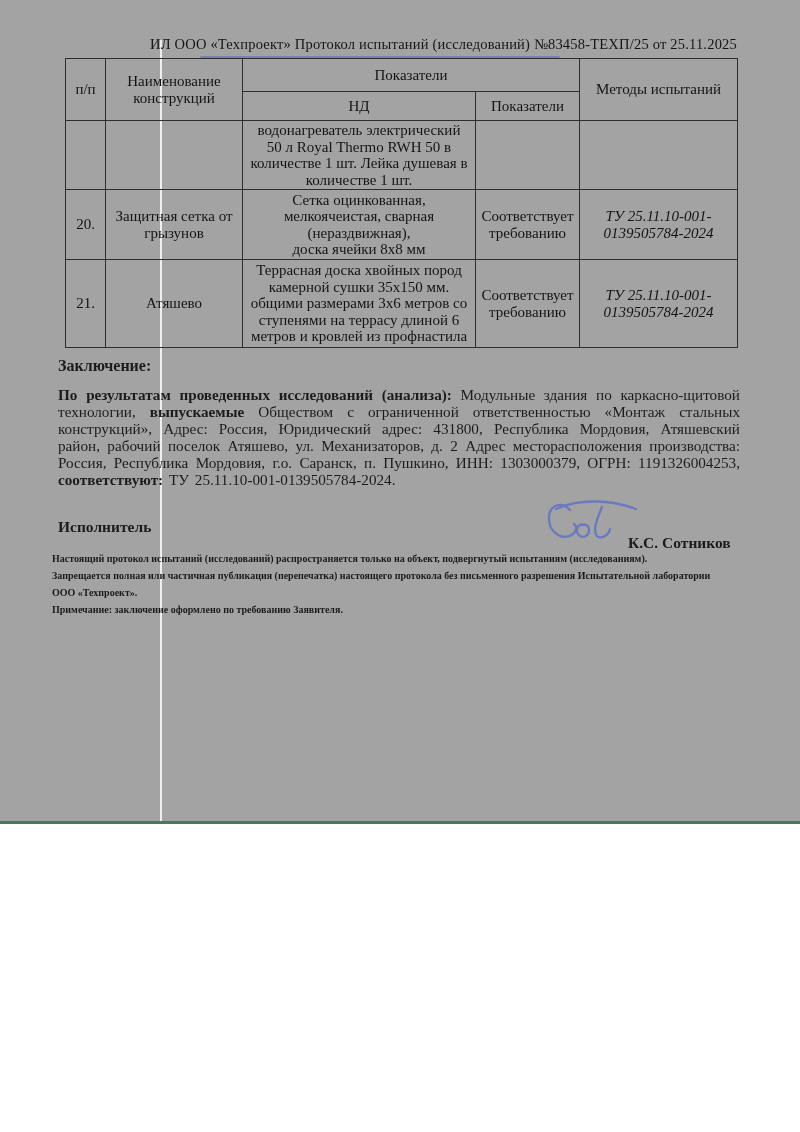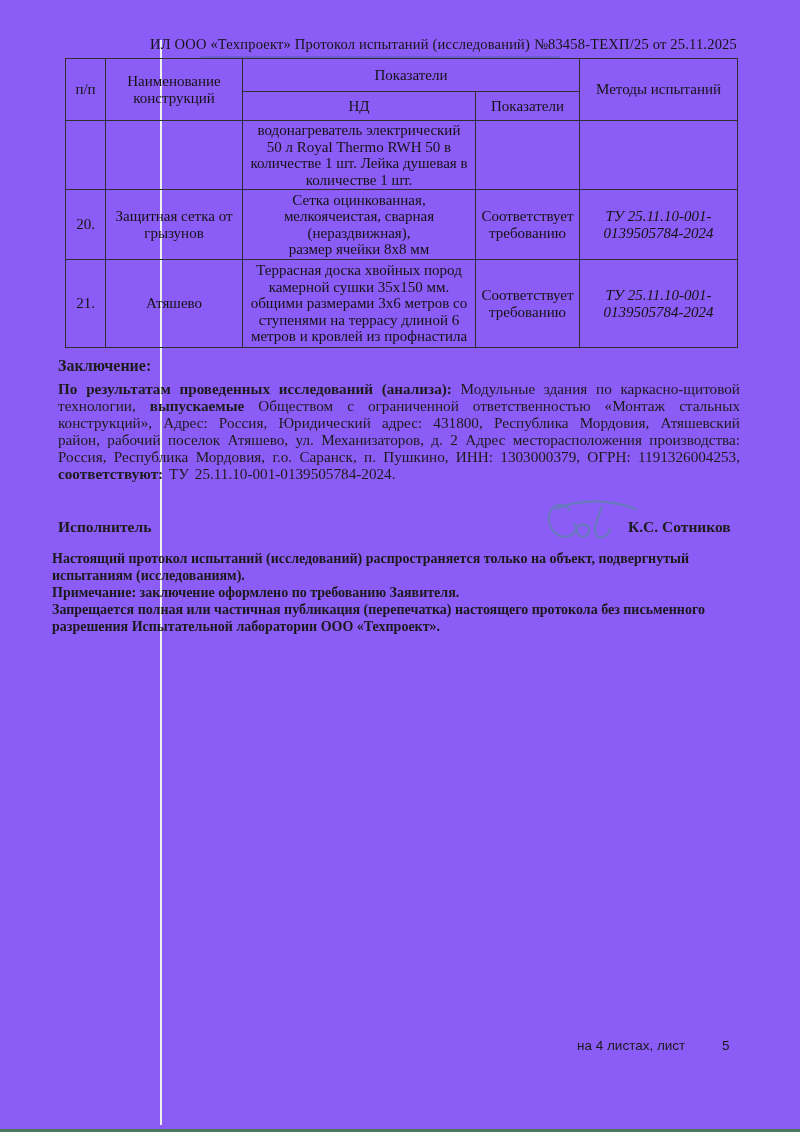--- a/index.html
+++ b/index.html
@@ -2,22 +2,22 @@
 <html><head>
 <meta charset="utf-8">
 <style>
   * { margin: 0; padding: 0; box-sizing: border-box; }
   html, body { background: #ffffff; }
   body { font-family: "Liberation Serif", serif; color: #1c1c1c; }
 
   .page {
     position: relative;
     width: 800px;
-    height: 1132px;
-    background: #8b5cf6;
+    height: 824px;
+    background: #a3a3a3;
     overflow: hidden;
   }
 
   
   .scan-line {
     position: absolute;
     left: 160px; top: 40px;
     width: 2px; height: 1085px;
     background: #efefef;
   }
@@ -65,40 +65,40 @@
   }
 
   .conclusion {
     position: absolute;
     left: 58px; top: 357px;
     width: 682px;
   }
   .conclusion-heading {
     font-size: 16px;
     font-weight: bold;
-    margin-bottom: 5px;
+    margin-bottom: 11px;
   }
   .conclusion-body {
     font-size: 15.2px;
     line-height: 17px;
     text-align: justify;
     word-spacing: 2px;
   }
   .conclusion-body b { font-weight: bold; }
 
   .executor-row { position: absolute; left: 58px; top: 514px; width: 682px; height: 46px; font-weight: bold; }
   .executor-label { position: absolute; left: 0; top: 4px; font-size: 15.5px; }
   .signature { position: absolute; left: 482px; top: -20px; width: 100px; height: 56px; }
-  .executor-name { position: absolute; left: 570px; top: 4px; font-size: 15.5px; }
+  .executor-name { position: absolute; left: 570px; top: 20px; font-size: 15.5px; }
 
   .notes {
     position: absolute;
     left: 52px; top: 550px;
     width: 660px;
-    font-size: 14px;
+    font-size: 10px;
     font-weight: bold;
     line-height: 17px;
     color: #1a1a1a;
   }
   .note { margin: 0; }
 
   .page-footer {
     position: absolute;
     left: 0; top: 1038px;
     width: 800px; height: 20px;
@@ -157,21 +157,21 @@
       <td></td>
       <td class="cell-methods"></td>
     </tr>
     <tr style="height:70px">
       <td>20.</td>
       <td class="cell-name">Защитная сетка от
 грызунов</td>
       <td class="cell-nd">Сетка оцинкованная,
 мелкоячеистая, сварная
 (нераздвижная),
-размер ячейки 8х8 мм</td>
+доска ячейки 8х8 мм</td>
       <td>Соответствует
 требованию</td>
       <td class="cell-methods">ТУ 25.11.10-001-
 0139505784-2024</td>
     </tr>
     <tr style="height:88px">
       <td>21.</td>
       <td class="cell-name">Атяшево</td>
       <td class="cell-nd">Террасная доска хвойных пород
 камерной сушки 35х150 мм.
@@ -203,22 +203,22 @@
           <path d="M62,13 C58,23 52,36 57,42 C61,46 69,41 70,35"></path>
           <path d="M16,15 C40,4 72,6 96,15"></path>
         </g>
       </svg>
     </span>
     <span class="executor-name">К.С. Сотников</span>
   </div>
 
   <div class="notes">
     <p class="note">Настоящий протокол испытаний (исследований) распространяется только на объект, подвергнутый испытаниям (исследованиям).</p>
+    <p class="note">Запрещается полная или частичная публикация (перепечатка) настоящего протокола без письменного разрешения Испытательной лаборатории  ООО «Техпроект».</p>
     <p class="note">Примечание: заключение оформлено по требованию Заявителя.</p>
-    <p class="note">Запрещается полная или частичная публикация (перепечатка) настоящего протокола без письменного разрешения Испытательной лаборатории  ООО «Техпроект».</p>
   </div>
 
   <div class="page-footer">
     <span class="sheets-text">на 4  листах, лист</span>
     <span class="sheet-number">5</span>
   </div>
 
   <div class="bottom-rule"></div>
 
 </div>

